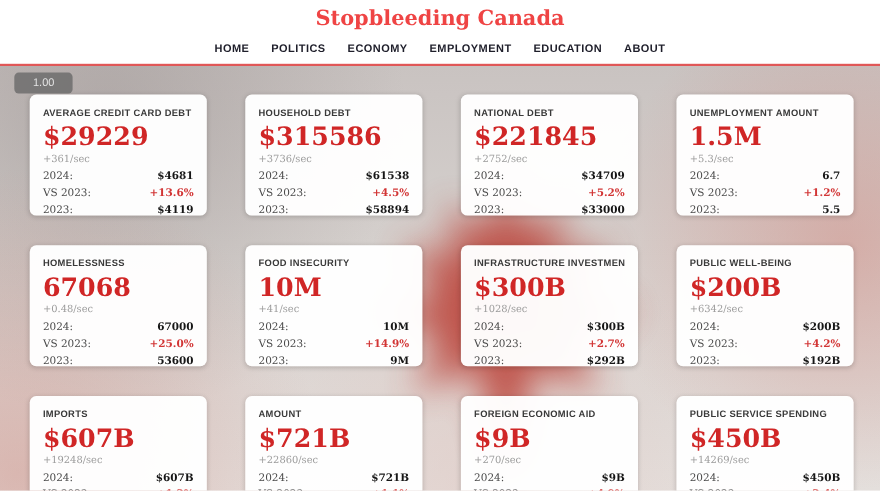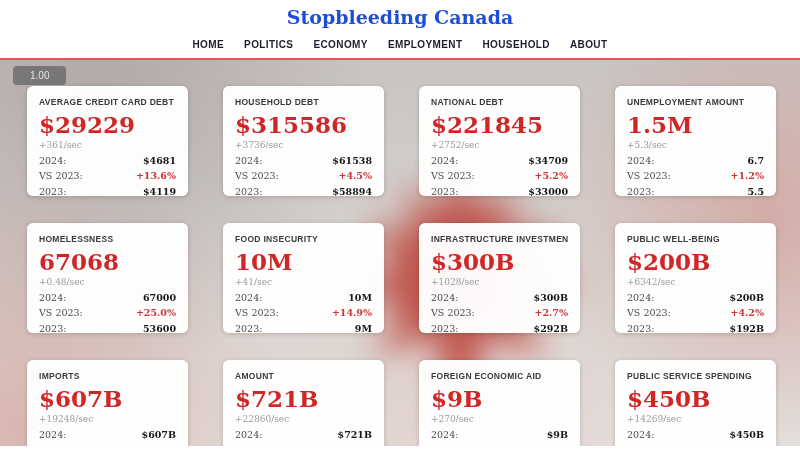--- a/index.html
+++ b/index.html
@@ -11,21 +11,21 @@
     --accent: #d02626;
     --vs-red: #d23535;
     --divider: #e05757;
   }
 
   
   header { text-align: center; padding-top: 6px; background: #fff; }
   .site-title {
     margin: 0;
     font-family: "DejaVu Serif", serif;
-    font-weight: bold; font-size: 19px; color: #1d4ed8;
+    font-weight: bold; font-size: 19px; color: #ef4444;
   }
   nav {
     margin-top: 11px; padding-bottom: 8px;
     display: flex; justify-content: center; gap: 20px;
   }
   nav a {
     font-size: 10px; font-weight: bold; letter-spacing: .4px;
     color: #1e1e2a; text-decoration: none; cursor: pointer;
   }
   .divider { border-top: 2px solid var(--divider); }
@@ -92,21 +92,21 @@
 </head>
 <body style="--accent: #d02626; --vs-red: #d23535; --divider: #e05757;">
 
 <header>
   <h1 class="site-title">Stopbleeding Canada</h1>
   <nav>
     <a>HOME</a>
     <a>POLITICS</a>
     <a>ECONOMY</a>
     <a>EMPLOYMENT</a>
-    <a>HOUSEHOLD</a>
+    <a>EDUCATION</a>
     <a>ABOUT</a>
   </nav>
 </header>
 <div class="divider"></div>
 
 <main>
   <div class="bg-leaf">
     <svg viewBox="0 0 100 100" xmlns="http://www.w3.org/2000/svg" aria-hidden="true">
       <path id="leaf-path" fill="#b8362c" d="M50 2 L57 18 L70 9 L65 27 L84 22 L72 39 L92 44 L71 53 L80 70 L59 62 L55 84 L50 98 L45 84 L41 62 L20 70 L29 53 L8 44 L28 39 L16 22 L35 27 L30 9 L43 18 Z"></path>
     </svg>

